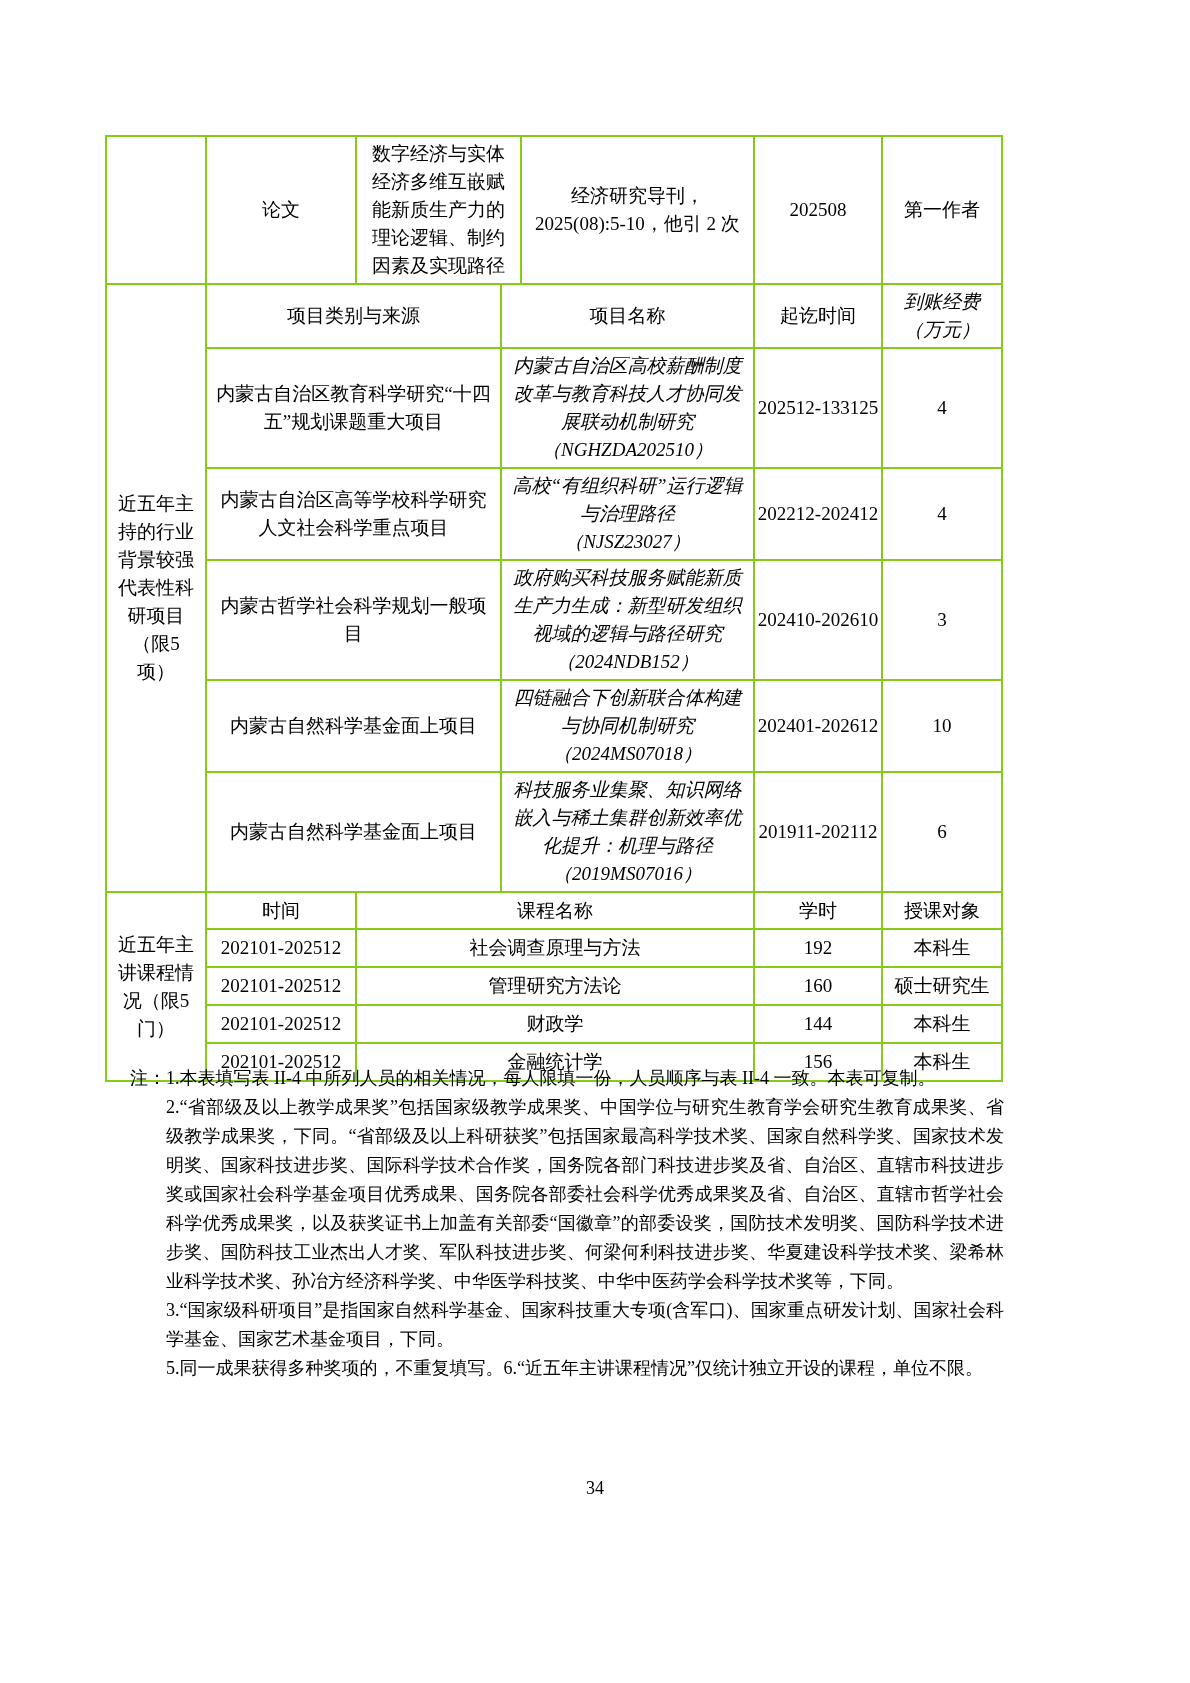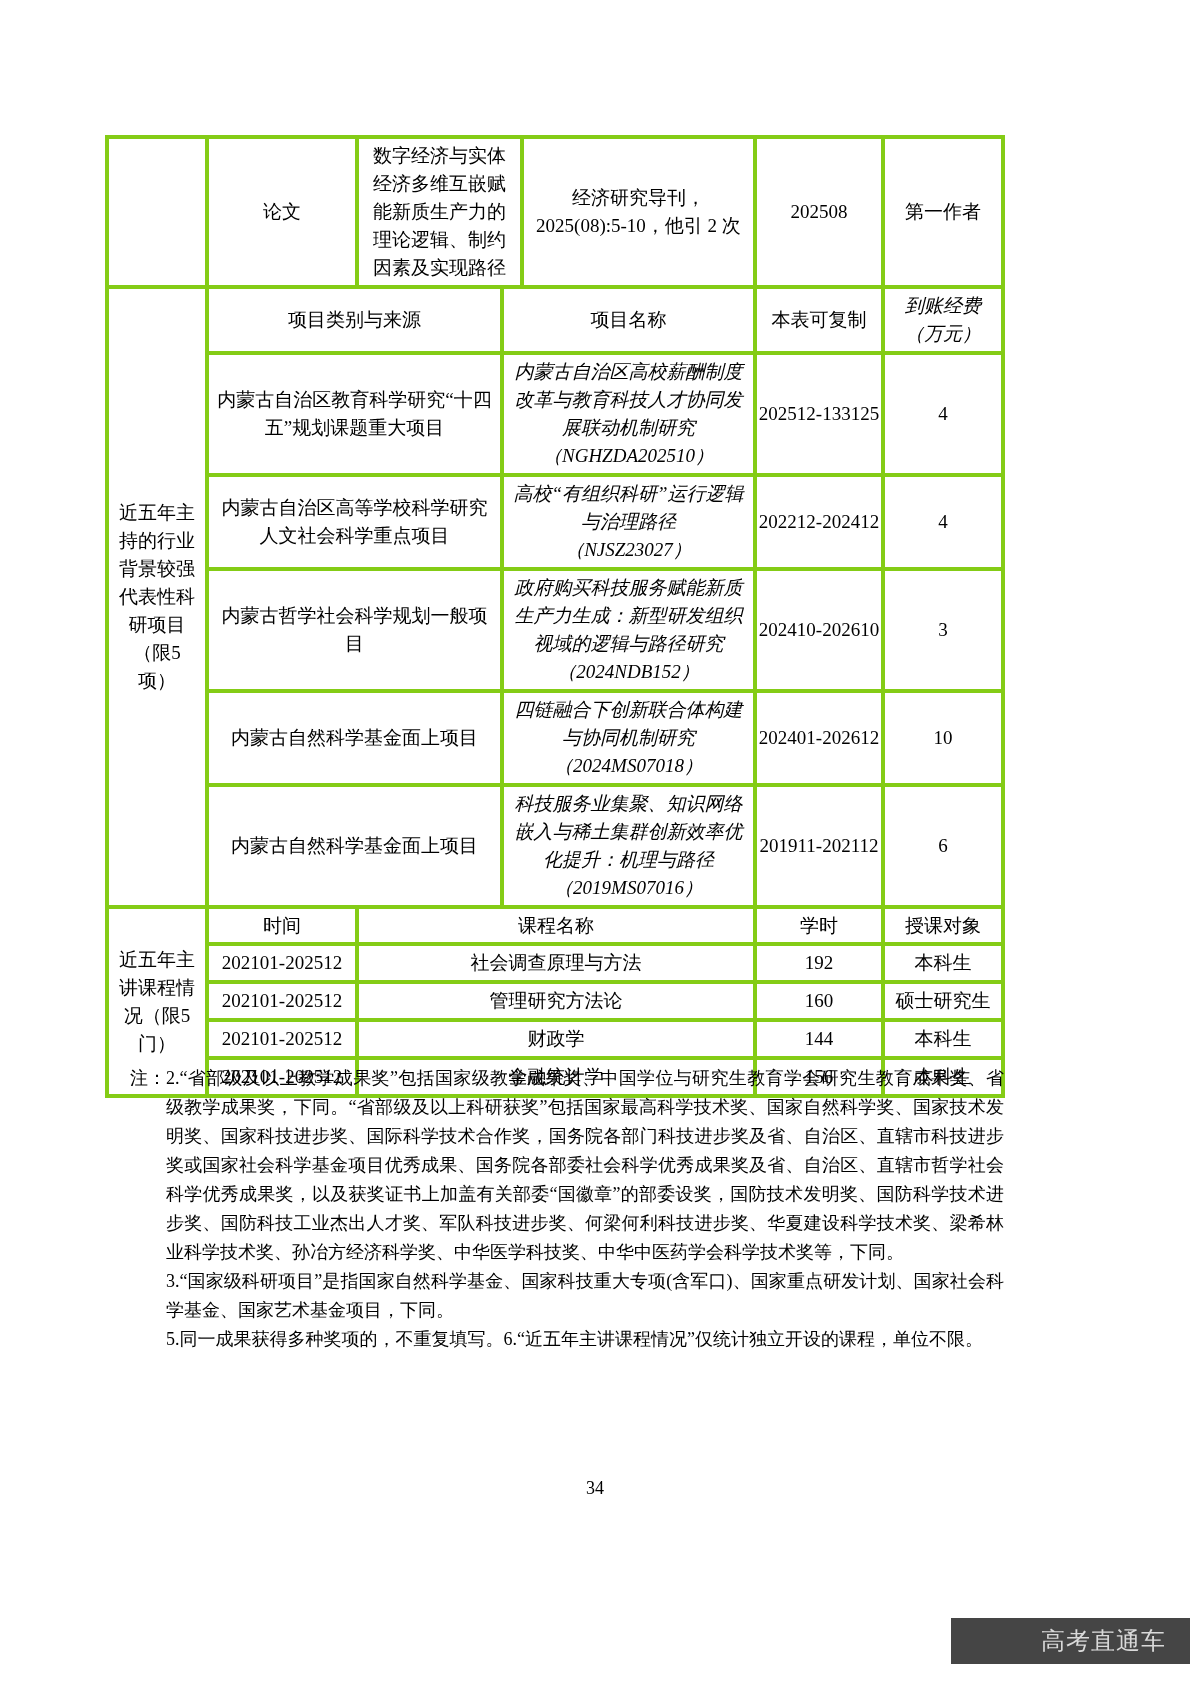--- a/index.html
+++ b/index.html
@@ -12,21 +12,21 @@
     overflow:hidden;
   }
   .page { position:absolute; inset:0; background:#ffffff; }
 
   
   table.cv {
     position:absolute; left:105px; top:135px; width:896px;
     border-collapse:collapse; table-layout:fixed;
   }
   table.cv td, table.cv th {
-    border:4px solid #84cc16;
+    border:2px solid #84cc16;
     text-align:center; vertical-align:middle;
     font-weight:normal;
     font-size:19px; line-height:28px;
     padding:3px 8px;
     word-break:break-word;
   }
   td.side { padding:3px 10px; }
   .blk { display:block;font-style:italic; }
   .num { white-space:nowrap; padding-left:1px !important; padding-right:1px !important; }
 
@@ -93,21 +93,21 @@
         <td colspan="2">数字经济与实体经济多维互嵌赋能新质生产力的理论逻辑、制约因素及实现路径</td>
         <td>经济研究导刊，2025(08):5-10，他引 2 次</td>
         <td class="num">202508</td>
         <td>第一作者</td>
       </tr>
 
       <tr class="h-ph">
         <td class="side" rowspan="6">近五年主持的行业背景较强代表性科研项目（限5项）</td>
         <th colspan="2">项目类别与来源</th>
         <th colspan="2">项目名称</th>
-        <th>本表可复制</th>
+        <th>起讫时间</th>
         <th>
           <span class="blk">到账经费</span>
           <span class="blk">（万元）</span>
         </th>
       </tr>
 
       <tr class="h-p1">
         <td colspan="2">内蒙古自治区教育科学研究“十四五”规划课题重大项目</td>
         <td colspan="2">
           <span class="blk">内蒙古自治区高校薪酬制度改革与教育科技人才协同发展联动机制研究</span>
@@ -189,25 +189,23 @@
         <td>156</td>
         <td>本科生</td>
       </tr>
 
     </tbody>
   </table>
 
   <div class="notes">
     <span class="note-label">注：</span>
     <div class="note-items">
+      <p>1.本表填写表 II-4 中所列人员的相关情况，每人限填一份，人员顺序与表 II-4 一致。本表可复制。</p>
       <p>2.“省部级及以上教学成果奖”包括国家级教学成果奖、中国学位与研究生教育学会研究生教育成果奖、省级教学成果奖，下同。“省部级及以上科研获奖”包括国家最高科学技术奖、国家自然科学奖、国家技术发明奖、国家科技进步奖、国际科学技术合作奖，国务院各部门科技进步奖及省、自治区、直辖市科技进步奖或国家社会科学基金项目优秀成果、国务院各部委社会科学优秀成果奖及省、自治区、直辖市哲学社会科学优秀成果奖，以及获奖证书上加盖有关部委“国徽章”的部委设奖，国防技术发明奖、国防科学技术进步奖、国防科技工业杰出人才奖、军队科技进步奖、何梁何利科技进步奖、华夏建设科学技术奖、梁希林业科学技术奖、孙冶方经济科学奖、中华医学科技奖、中华中医药学会科学技术奖等，下同。</p>
       <p>3.“国家级科研项目”是指国家自然科学基金、国家科技重大专项(含军口)、国家重点研发计划、国家社会科学基金、国家艺术基金项目，下同。</p>
       <p>5.同一成果获得多种奖项的，不重复填写。6.“近五年主讲课程情况”仅统计独立开设的课程，单位不限。</p>
     </div>
   </div>
 
   <div class="page-number">34</div>
 
-  <div class="watermark-bar">
-    <span>高考直通车</span>
-  </div>
 
 </div>
 
 </body></html>

